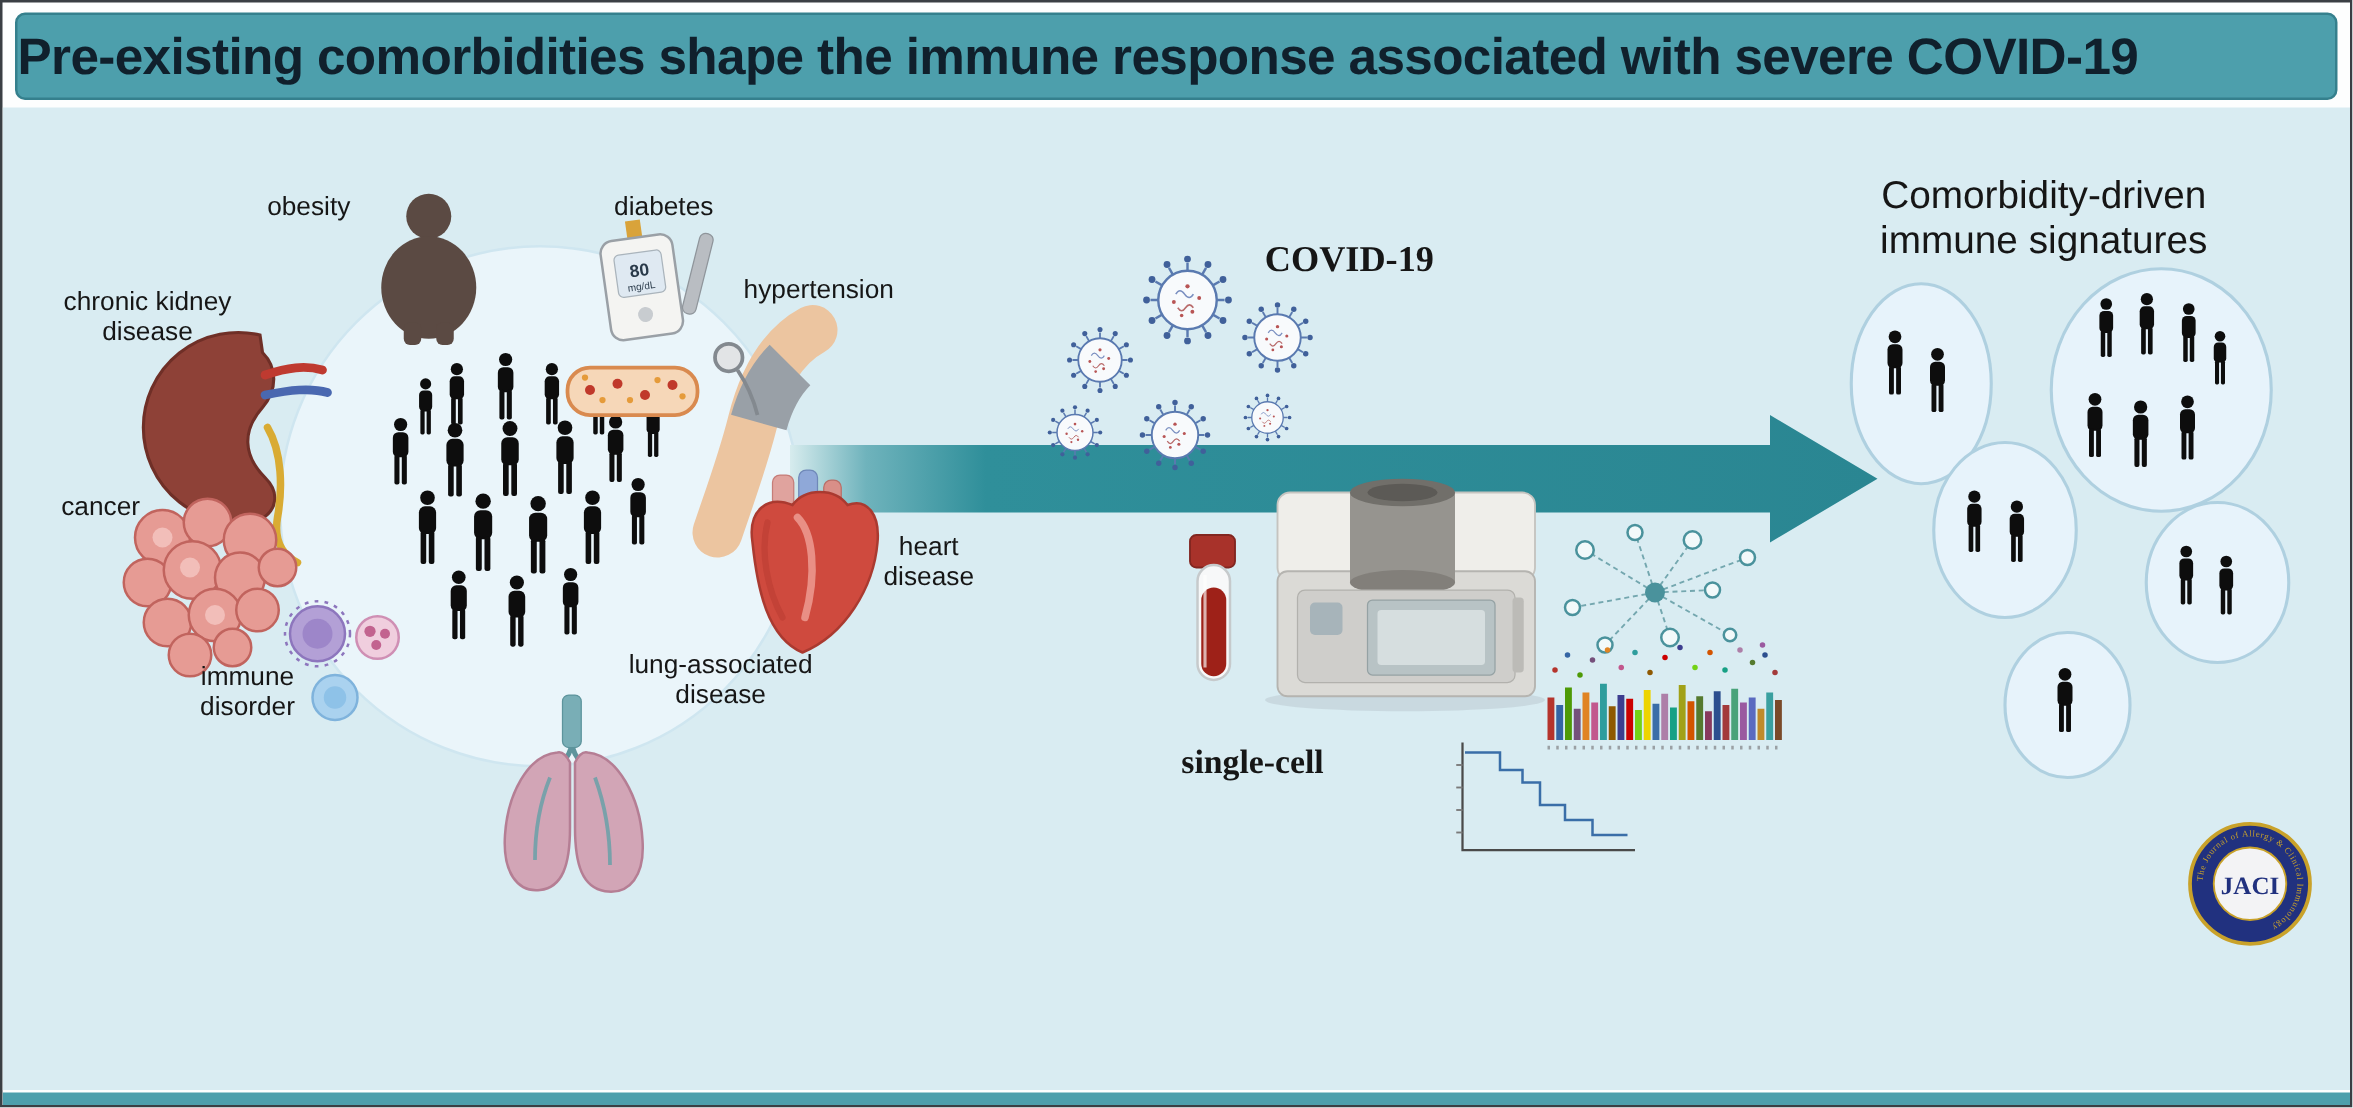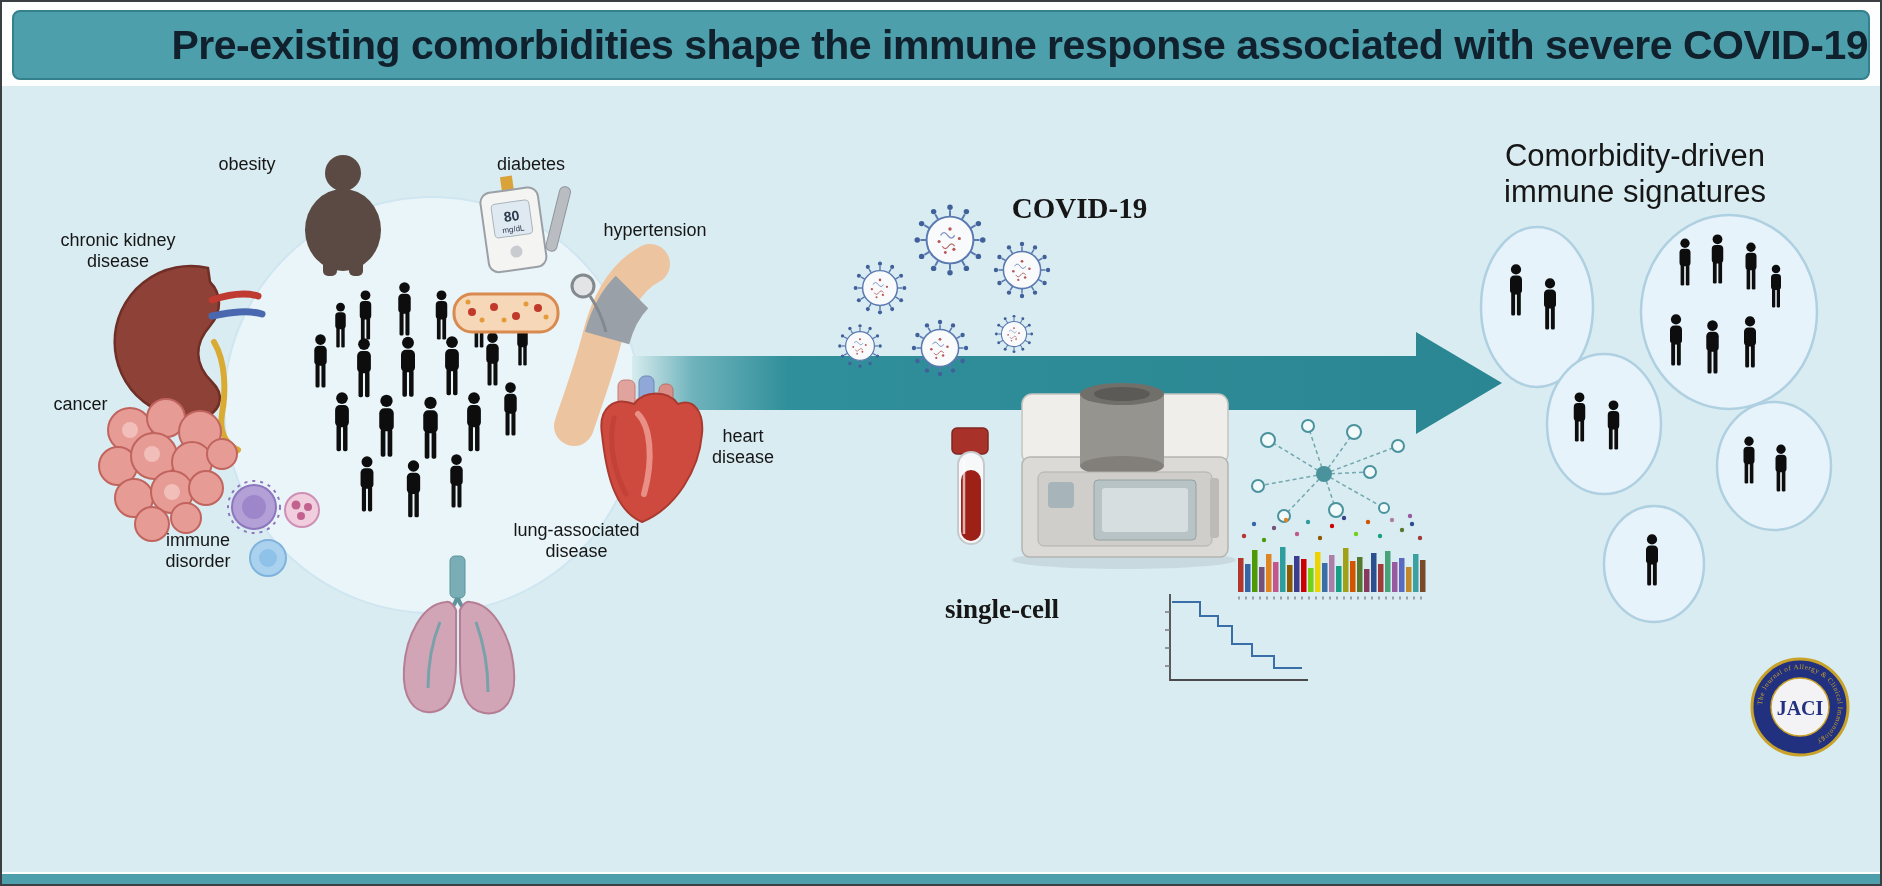--- a/index.html
+++ b/index.html
@@ -14,35 +14,35 @@
     font-family: "Liberation Sans", sans-serif;
   }
   .scene { position: absolute; left: 0; top: 0; z-index: 1; }
   .banner {
     position: absolute;
     top: 8px; left: 10px;
     width: 1858px; height: 70px;
     background: var(--banner_teal, #4d9fac);
     border: 2px solid #35808d;
     border-radius: 8px;
-    display: flex; align-items: center; justify-content: flex-end;
+    display: flex; align-items: center; justify-content: flex-start;
     z-index: 4;
   }
   .banner span {
     font-size: 41px;
     font-weight: 700;
     color: var(--title_text, #10202c);
     letter-spacing: -0.5px;
     white-space: nowrap;
   }
   .label {
     position: absolute;
     text-align: center;
     color: #161616;
-    font-size: 18px;
+    font-size: 21px;
     line-height: 1.15;
     z-index: 3;
   }
   .label.bold { font-weight: 700; font-family: Liberation Serif, serif; }
 </style>
 </head>
 <body>
 
 <div class="page">
 

